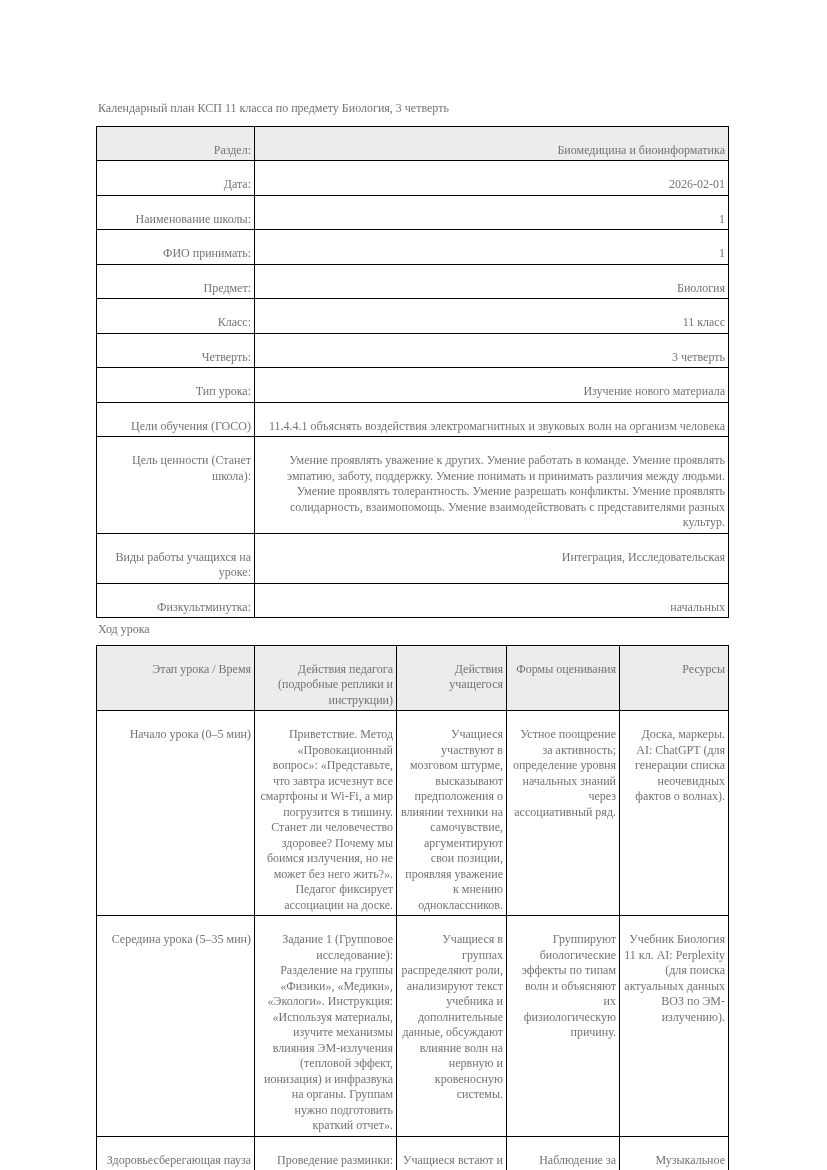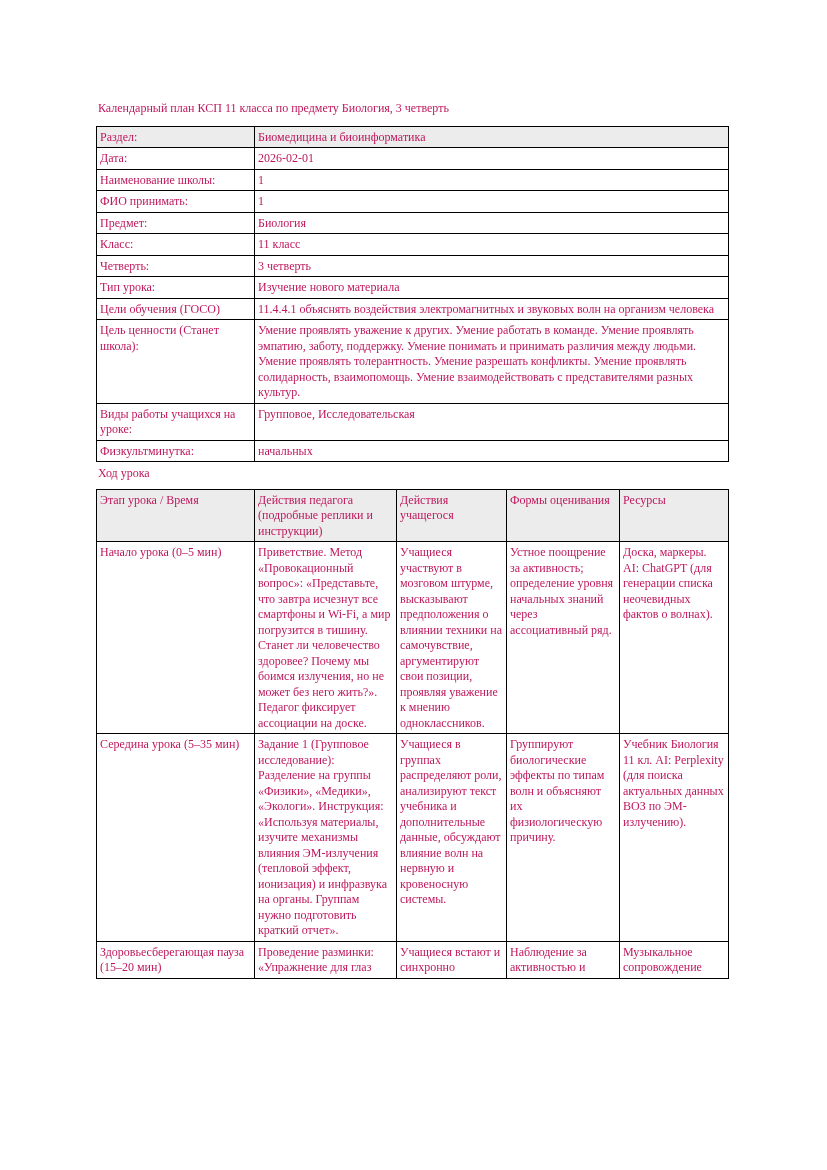--- a/index.html
+++ b/index.html
@@ -5,21 +5,21 @@
   html, body {
     margin: 0;
     padding: 0;
     background: #ffffff;
   }
   .page {
     position: relative;
     width: 827px;
     height: 1170px;
     background: #ffffff;
-    color: #be185d;
+    color: #737373;
     font-family: "Liberation Serif", serif;
     font-size: 12px;
     line-height: 15.5px;
     overflow: hidden;
   }
   .content {
     position: absolute;
     left: 96px;
     top: 101px;
     width: 633px;
@@ -29,23 +29,23 @@
     white-space: nowrap;
   }
   table {
     border-collapse: collapse;
     width: 632px;
     table-layout: fixed;
   }
   td, th {
     border: 1px solid #000000;
     vertical-align: top;
-    padding: 3px 3px 2px 3px;
+    padding: 16px 3px 2px 3px;
     font-weight: normal;
-    text-align: left;
+    text-align: right;
     overflow: hidden;
   }
   tr.shaded td, tr.shaded th {
     background: #ececec;
   }
   .section-heading {
     margin: 4px 0 7px 2px;
   }
   col.c-stage      { width: 158px; }
   col.c-teacher    { width: 142px; }
@@ -104,21 +104,21 @@
         <tr>
           <td>Цели обучения (ГОСО)</td>
           <td>11.4.4.1 объяснять воздействия электромагнитных и звуковых волн на организм человека</td>
         </tr>
         <tr>
           <td>Цель ценности (Станет школа):</td>
           <td>Умение проявлять уважение к других. Умение работать в команде. Умение проявлять эмпатию, заботу, поддержку. Умение понимать и принимать различия между людьми. Умение проявлять толерантность. Умение разрешать конфликты. Умение проявлять солидарность, взаимопомощь. Умение взаимодействовать с представителями разных культур.</td>
         </tr>
         <tr>
           <td>Виды работы учащихся на уроке:</td>
-          <td>Групповое, Исследовательская</td>
+          <td>Интеграция, Исследовательская</td>
         </tr>
         <tr>
           <td>Физкультминутка:</td>
           <td>начальных</td>
         </tr>
       </tbody>
     </table>
 
     <p class="section-heading">Ход урока</p>
 

